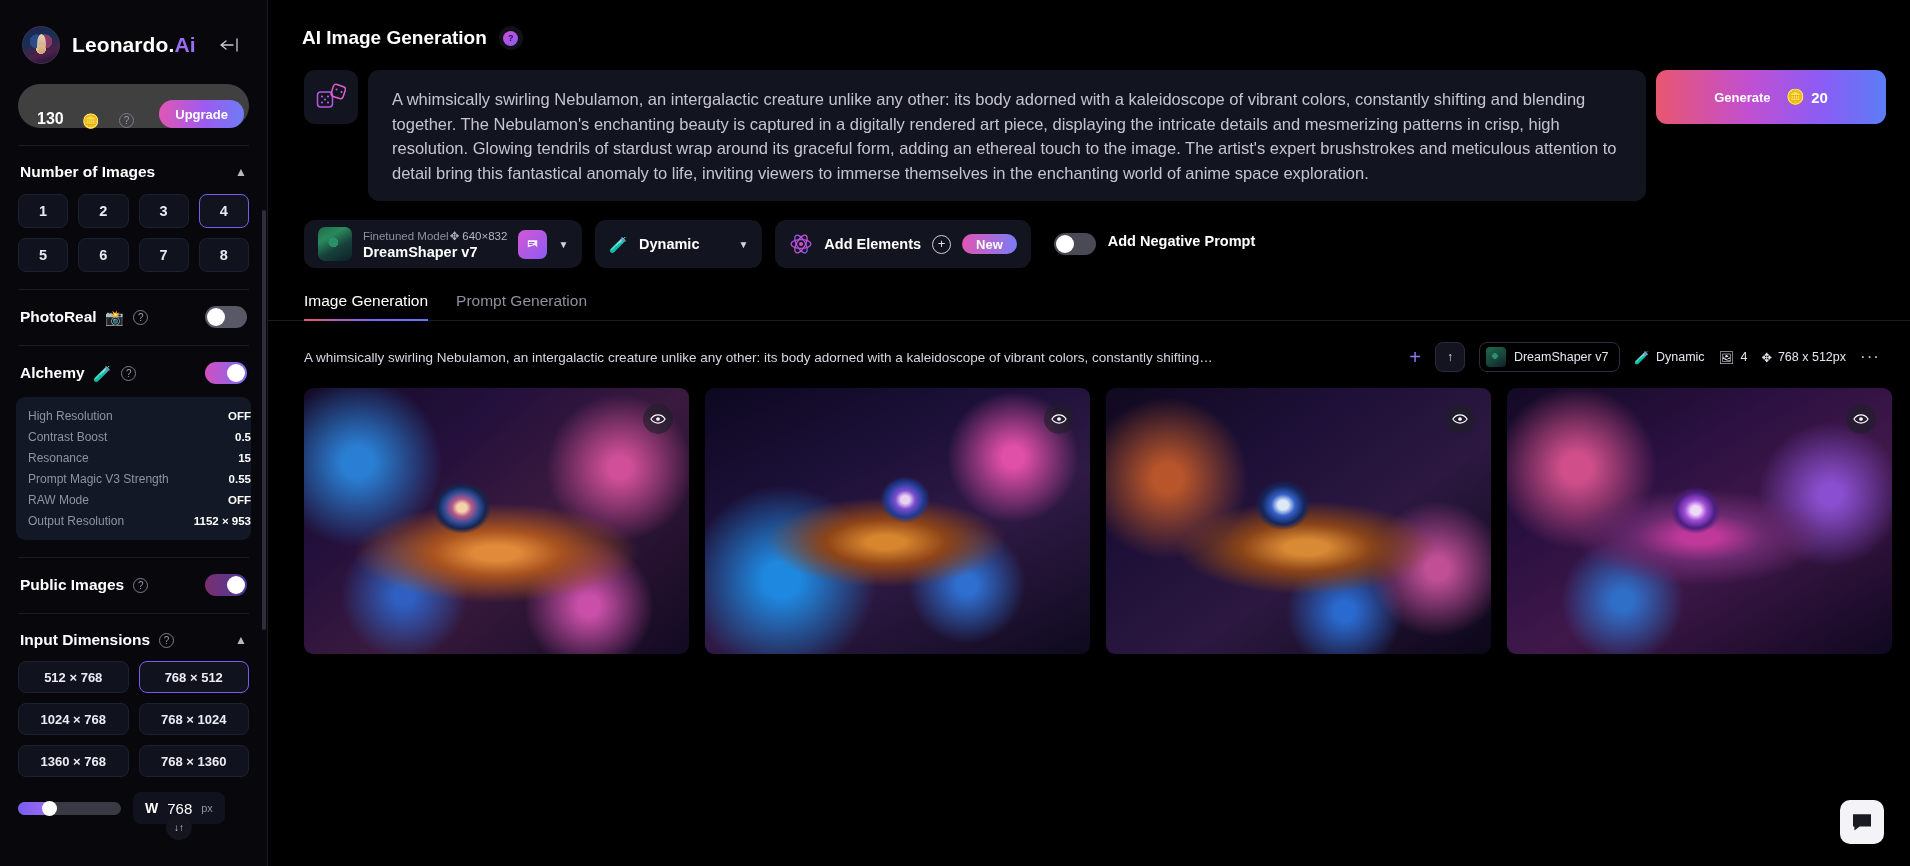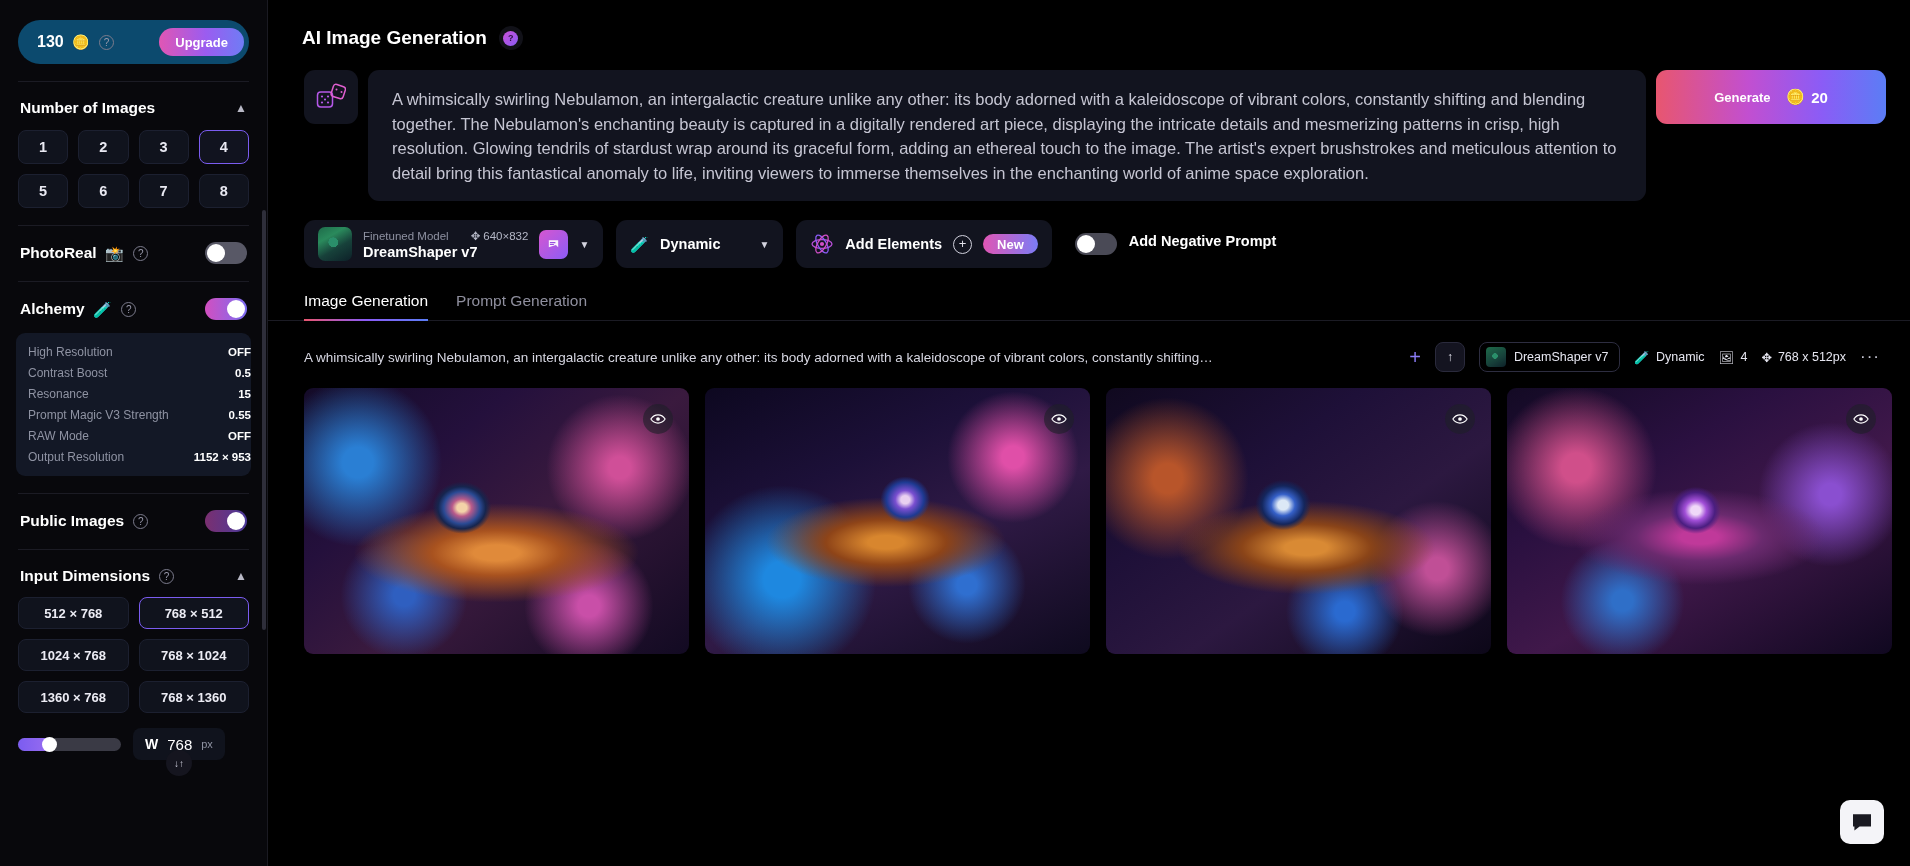--- a/index.html
+++ b/index.html
@@ -45,22 +45,22 @@
   .brand-name { font-size: 21px; font-weight: 700; letter-spacing: .1px; }
   .brand-name .ai { color: #9a6ef0; }
   .collapse-btn {
     margin-left: auto; margin-right: 6px;
     width: 28px; height: 28px; display: flex; align-items: center; justify-content: center;
     color: #c9c9d4; cursor: pointer;
   }
   .credits-pill {
     margin: 20px 18px 0 18px;
     height: 44px; border-radius: 24px;
-    background: #0c4a6e;
-    display: flex; align-items: center; gap: 9px;
+    background: #404040;
+    display: flex; align-items: flex-end; gap: 19px;
     padding: 0 5px 0 19px;
   }
   .credit-count { font-size: 16px; font-weight: 700; }
   .coin-icon { font-size: 14px; line-height: 1; }
   .q-mark {
     width: 15px; height: 15px; border-radius: 50%;
     border: 1.3px solid #7b7b8c; color: #9a9aac;
     font-size: 10px; line-height: 13px; text-align: center;
     cursor: pointer; flex: none;
   }
@@ -210,21 +210,21 @@
     height: 48px; border-radius: 11px; background: #12141f;
     display: flex; align-items: center; gap: 11px; padding: 0 14px; cursor: pointer;
   }
   .model-thumb {
     width: 34px; height: 34px; border-radius: 7px; flex: none;
     background:
       radial-gradient(circle at 45% 45%, #2a8f6a 0 18%, transparent 19%),
       linear-gradient(150deg, #1e6b4a 0%, #2a8a5c 30%, #17413a 60%, #0d2028 100%);
   }
   .model-lines { display: flex; flex-direction: column; gap: 1px; }
-  .model-top { display: flex; align-items: center; gap: 22px; }
+  .model-top { display: flex; align-items: center; gap: 1px; }
   .model-cap { font-size: 11.5px; color: #8e91a1; }
   .model-dim { font-size: 11.5px; color: #b4b7c6; display: flex; align-items: center; gap: 3px; }
   .model-name { font-size: 14.5px; font-weight: 700; color: #fff; }
   .model-badge {
     width: 29px; height: 29px; border-radius: 7px; flex: none;
     background: linear-gradient(135deg,#d656d0,#8b5cf6);
     display: flex; align-items: center; justify-content: center;
   }
   .caret { color: #d3d3de; font-size: 10px; }
   .chip-label { font-size: 14.5px; font-weight: 700; }
@@ -329,20 +329,29 @@
     display: flex; align-items: center; justify-content: center; cursor: pointer;
   }
 </style>
 </head>
 <body>
 
 <div class="app">
 
   <aside class="sidebar">
 
+    <div class="brand-row">
+      <div class="brand-logo"></div>
+      <div class="brand-name"><span>Leonardo.</span><span class="ai">Ai</span></div>
+      <div class="collapse-btn">
+        <svg width="20" height="14" viewBox="0 0 20 14" fill="none">
+          <path d="M14 7H2M2 7l5-4M2 7l5 4M18 1v12" stroke="#c9c9d4" stroke-width="1.3" stroke-linecap="round"></path>
+        </svg>
+      </div>
+    </div>
 
     <div class="credits-pill">
       <span class="credit-count">130</span>
       <span class="coin-icon">🪙</span>
       <span class="q-mark">?</span>
       <button class="upgrade-btn">Upgrade</button>
     </div>
 
     <div class="sep"></div>
 

